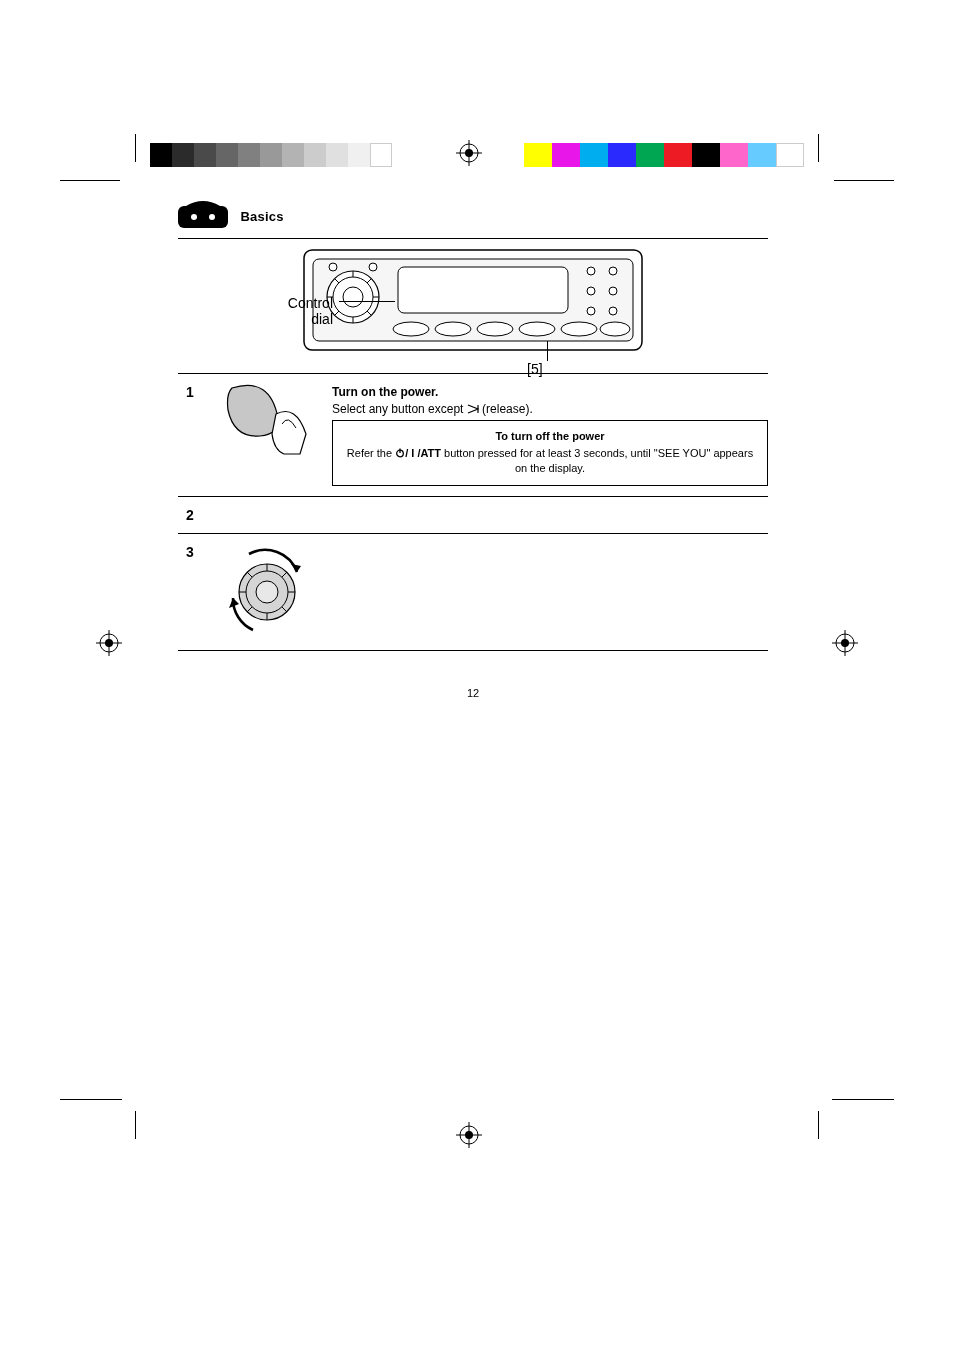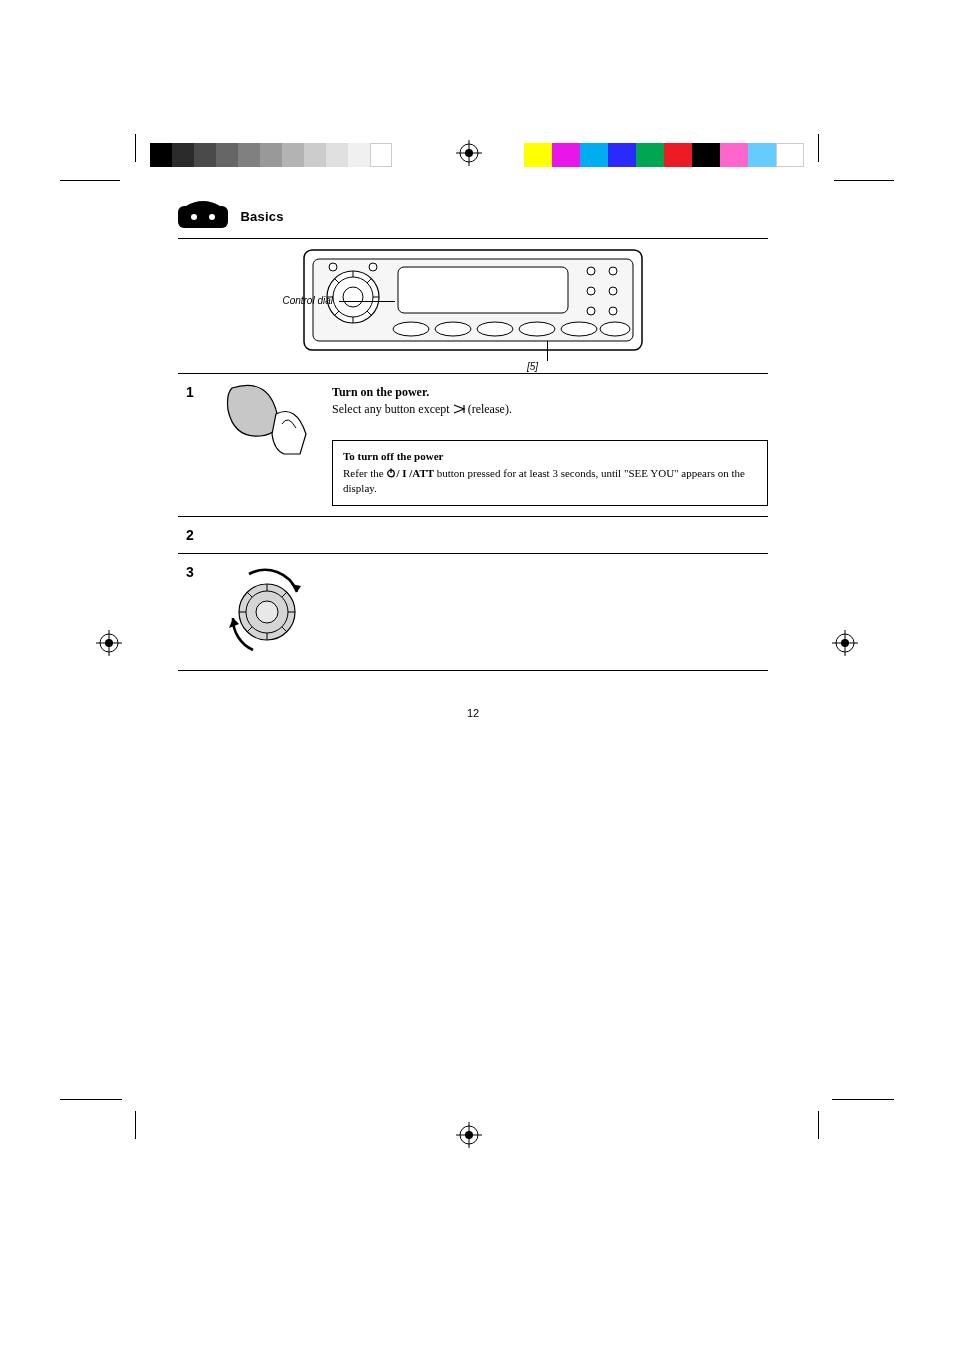--- a/index.html
+++ b/index.html
@@ -30,31 +30,31 @@
 
   .header-icon { display: inline-block; vertical-align: middle; }
   .section-title { font-size: 13px; font-weight: bold; display: inline-block; margin-left: 8px; vertical-align: middle; letter-spacing: 0.2px; }
   .rule { border-top: 1px solid #000; margin-top: 6px; margin-bottom: 10px; }
 
   .device-diagram { text-align: center; margin-bottom: 10px; }
 
   .step-row { display: flex; gap: 10px; align-items: flex-start; border-top: 1px solid #000; padding-top: 10px; padding-bottom: 10px; }
   .step-num { width: 24px; font-weight: bold; font-size: 14px; text-align: center; flex-shrink: 0; }
   .step-graphic { width: 110px; flex-shrink: 0; text-align: center; }
-  .step-text { font-size: 12px; line-height: 1.4; flex-grow: 1; font-family: Liberation Serif, serif; }
+  .step-text { font-size: 12px; line-height: 1.4; flex-grow: 1; }
   .step-text strong { font-weight: bold; }
 
-  .note-box { border: 1px solid #000; padding: 8px 10px; margin-top: 22px; font-size: 11px; }
+  .note-box { border: 1px solid #000; padding: 8px 10px; margin-top: 2px; font-size: 11px; text-align: center; }
   .note-box strong { font-weight: bold; display: block; margin-bottom: 2px; }
   .power-icon { font-weight: bold; }
 
   .page-num { text-align: center; font-size: 11px; margin-top: 36px; }
 
   
-  .diagram-wrap { position: relative; display: inline-block; font-size: 10px; font-style: italic; }
+  .diagram-wrap { position: relative; display: inline-block; font-size: 14px; }
   .callout-left { position: absolute; left: -30px; top: 46px; text-align: right; width: 60px; }
   .callout-bottom { position: absolute; left: 224px; top: 112px; text-align: left; }
   .leader-left { position: absolute; left: 36px; top: 52px; width: 56px; height: 1px; background: #000; }
   .leader-bottom-v { position: absolute; left: 244px; top: 92px; width: 1px; height: 20px; background: #000; }
 </style>
 </head>
 <body>
 
 <div class="page">
 

